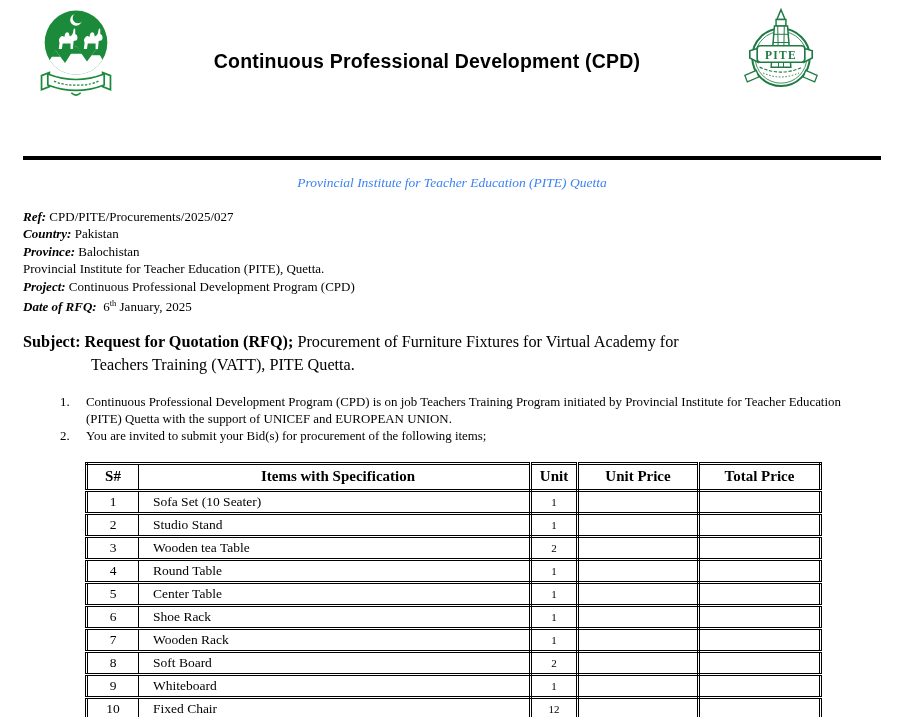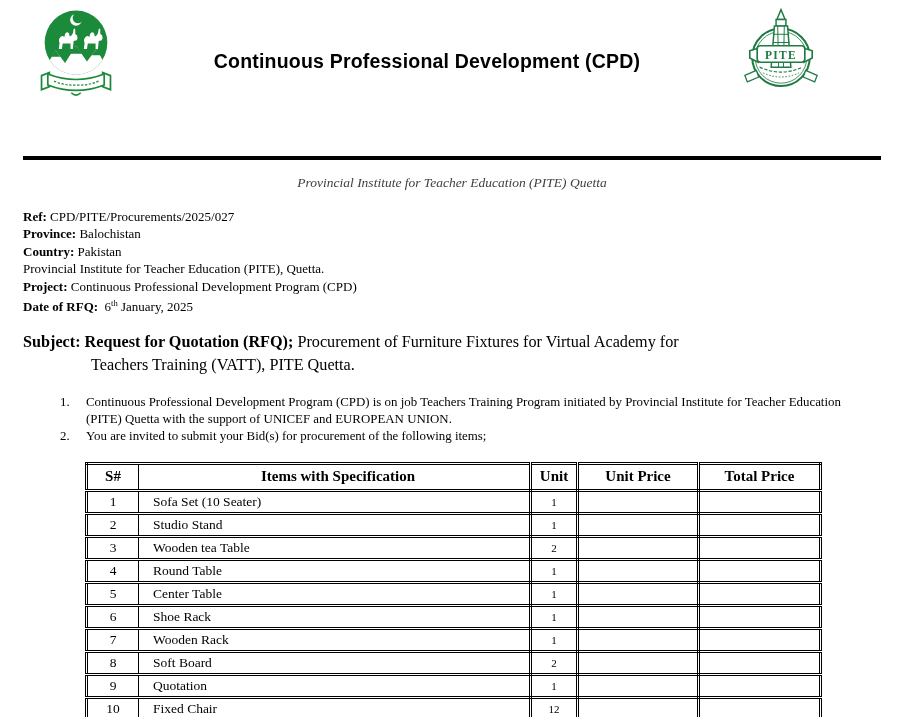--- a/index.html
+++ b/index.html
@@ -20,26 +20,26 @@
     font-weight:700; font-size:19.5px; margin-top:42px; letter-spacing:0.2px;
   }
 
   .double-rule {
     margin-top:46px; height:3px;
     border-top:2.5px solid #000; border-bottom:2px solid #000;
   }
 
   .institute-line {
     margin-top:15px; text-align:center;
-    color:#404040; font-style:italic; font-size:13.5px;
+    color:#3b82f6; font-style:italic; font-size:13.5px;
   }
 
   
   .meta { margin-top:17px; font-size:13px; line-height:17.4px; }
-  .meta b { font-weight:700; }
+  .meta b { font-weight:700;font-style:italic; }
   .meta sup { font-size:8.5px; vertical-align:super; }
 
   
   .subject { margin-top:15px; font-size:16.2px; line-height:23px; }
   .subject b { font-weight:700; }
   .subject-line2 { padding-left:68px;font-family:Liberation Serif, serif; }
 
   
   .points { margin-top:17px; font-size:12.9px; line-height:17px; }
   .point { display:flex; }
@@ -138,22 +138,22 @@
       </svg>
     </span>
   </div>
 
   <div class="double-rule"></div>
 
   <div class="institute-line">Provincial Institute for Teacher Education (PITE) Quetta</div>
 
   <div class="meta">
     <p><b>Ref:</b> <span>CPD/PITE/Procurements/2025/027</span></p>
+    <p><b>Country:</b> <span>Pakistan</span></p>
     <p><b>Province:</b> <span>Balochistan</span></p>
-    <p><b>Country:</b> <span>Pakistan</span></p>
     <p>Provincial Institute for Teacher Education (PITE), Quetta.</p>
     <p><b>Project:</b> <span>Continuous Professional Development Program (CPD)</span></p>
     <p><b>Date of RFQ:</b>&nbsp; <span>6</span><sup>th</sup><span> January, 2025</span></p>
   </div>
 
   <div class="subject">
     <p><b>Subject: Request for Quotation (RFQ);</b> <span>Procurement of Furniture Fixtures for Virtual Academy for</span></p>
     <p class="subject-line2">Teachers Training (VATT), PITE Quetta.</p>
   </div>
 
@@ -231,21 +231,21 @@
   </tr>
           <tr>
     <td class="c-sno">8</td>
     <td class="c-item">Soft Board</td>
     <td class="c-unit">2</td>
     <td class="c-uprice"></td>
     <td class="c-tprice"></td>
   </tr>
           <tr>
     <td class="c-sno">9</td>
-    <td class="c-item">Quotation</td>
+    <td class="c-item">Whiteboard</td>
     <td class="c-unit">1</td>
     <td class="c-uprice"></td>
     <td class="c-tprice"></td>
   </tr>
           <tr>
     <td class="c-sno">10</td>
     <td class="c-item">Fixed Chair</td>
     <td class="c-unit">12</td>
     <td class="c-uprice"></td>
     <td class="c-tprice"></td>

